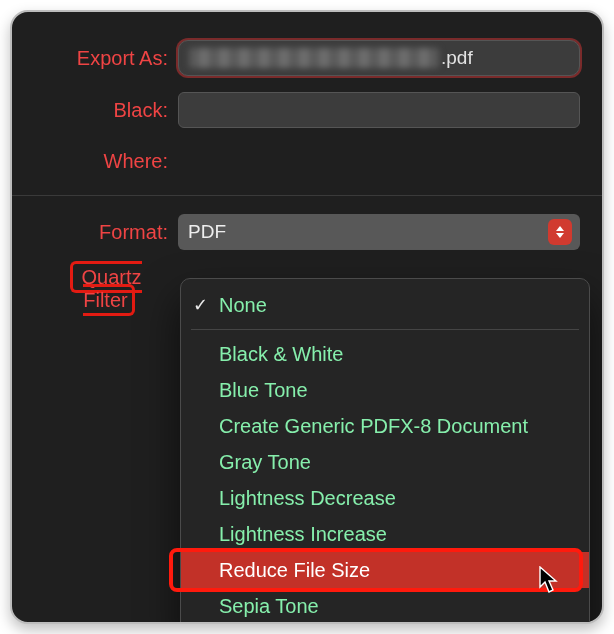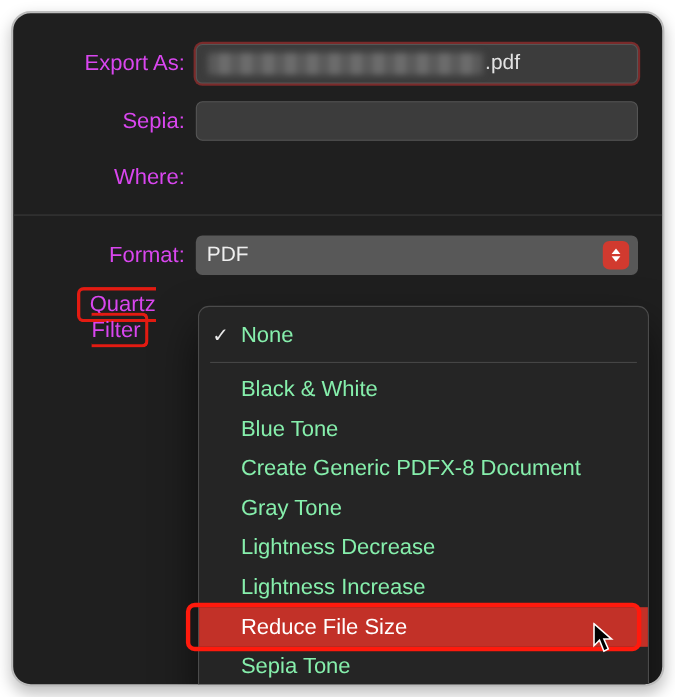--- a/index.html
+++ b/index.html
@@ -32,21 +32,21 @@
   .row {
     display: flex;
     align-items: center;
     padding: 8px 22px 8px 0;
   }
   .label-col {
     width: 166px;
     min-width: 166px;
     text-align: right;
     padding-right: 10px;
-    color: #d946ef;
+    color: #ef4444;
     font-size: 20px;
   }
   .field-col {
     flex: 1;
     display: flex;
     align-items: center;
     gap: 8px;
   }
   .text-field {
     flex: 1;
@@ -55,20 +55,21 @@
     border: 1px solid #555;
     border-radius: 6px;
     color: #e3e3e3;
     padding: 0 10px;
     display: flex;
     align-items: center;
     font-size: 19px;
   }
   .text-field.highlight {
     box-shadow: 0 0 0 2px #7a2b2b;
+    border-radius: 10px;
   }
   .blur-span {
     display: inline-block;
     width: 250px;
     height: 20px;
     background: repeating-linear-gradient(90deg,#5a5a5a 0 10px,#6d6d6d 10px 20px);
     filter: blur(3px);
     border-radius: 3px;
     margin-right: 2px;
   }
@@ -204,21 +205,21 @@
       <div class="label-col">Export As:</div>
       <div class="field-col">
         <div class="text-field highlight">
           <span class="blur-span"></span>
             <span>.pdf</span>
         </div>
       </div>
     </div>
 
     <div class="row">
-      <div class="label-col">Sepia:</div>
+      <div class="label-col">Black:</div>
       <div class="field-col">
         <div class="text-field">
           <span></span>
         </div>
       </div>
     </div>
 
     <div class="row" style="margin-top:6px">
       <div class="label-col">Where:</div>
     </div>

